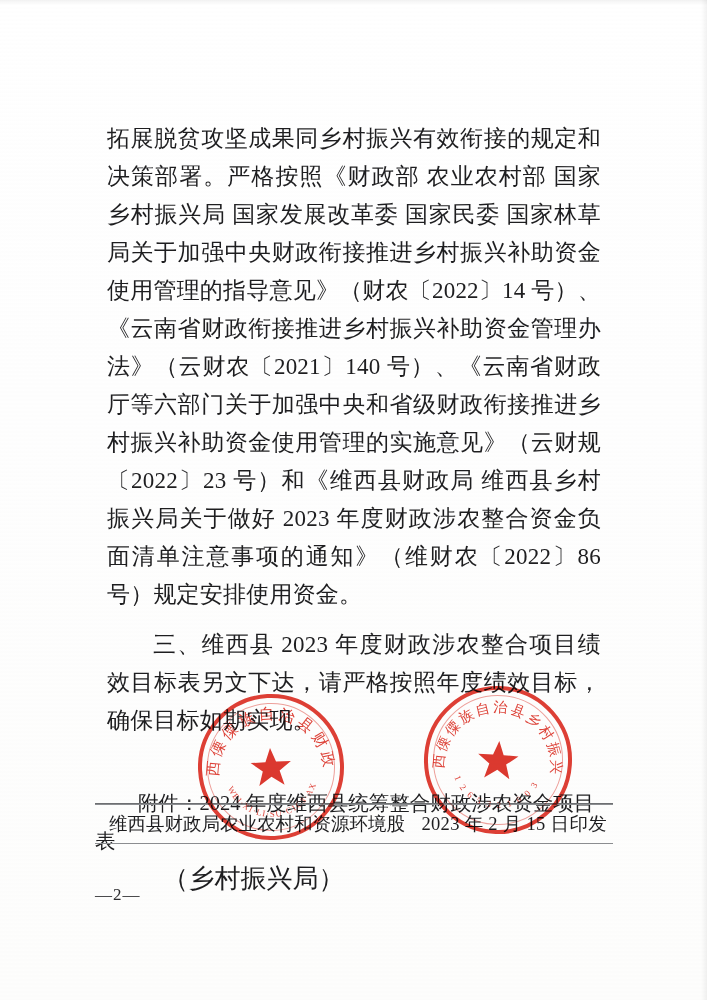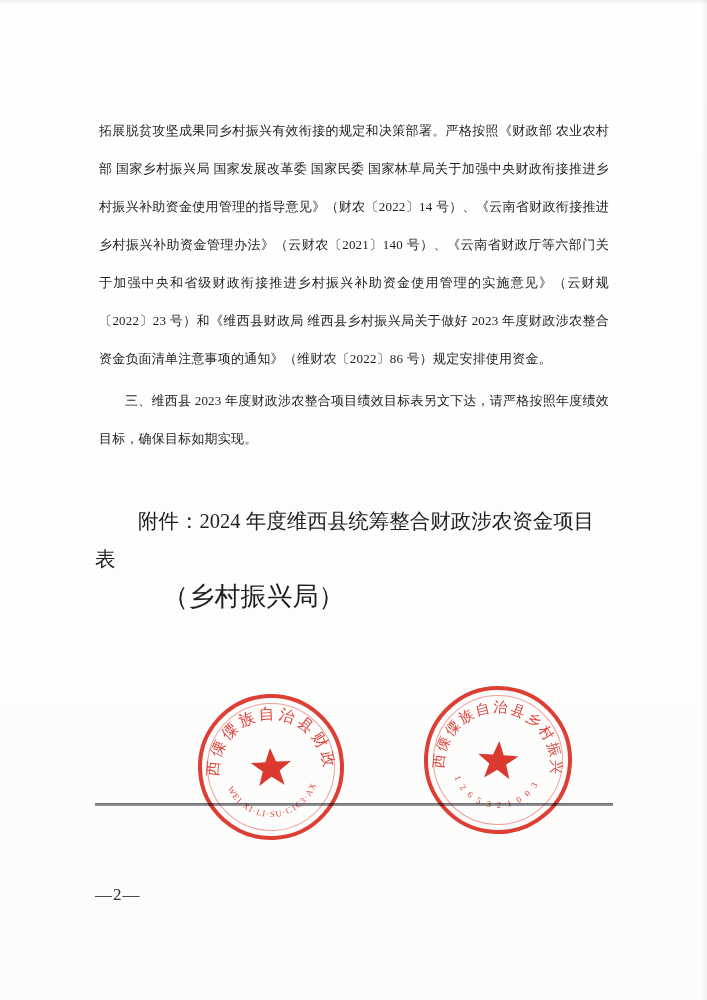--- a/index.html
+++ b/index.html
@@ -51,27 +51,27 @@
 
   .content {
     position: absolute;
     left: 95px;
     top: 108px;
     width: 518px;
   }
 
   
   .para {
-    font-size: 13px;
+    font-size: 23px;
     line-height: 38px;
     color: #1e1e20;
     text-align: justify;
     text-justify: inter-ideograph;
     letter-spacing: 0.2px;
-    margin: 4px;
+    margin: 12px;
   }
   .para.indent {
     text-indent: 2em;
   }
   .para + .para {
     margin-top: 0;
   }
 
   
   .attach {
@@ -254,19 +254,23 @@
       </text>
     </svg>
     <svg class="star" width="46" height="44" viewBox="0 0 24 24">
       <path fill="#dc2f24" d="M12 1.6 L14.9 9.2 L23 9.3 L16.6 14.2 L18.9 22 L12 17.3 L5.1 22 L7.4 14.2 L1 9.3 L9.1 9.2 Z"></path>
     </svg>
   </div>
 
   <div class="footer">
     <div class="hr"></div>
     <div class="hr thin"></div>
+    <div class="issue-row">
+      <span>维西县财政局农业农村和资源环境股</span>
+      <span class="issue-right">2023 年 2 月 15 日印发</span>
+    </div>
     <div class="hr thin"></div>
   </div>
 
   <div class="pageno">—2—</div>
 
   <div class="scan-noise"></div>
 </div>
 
 </body></html>

